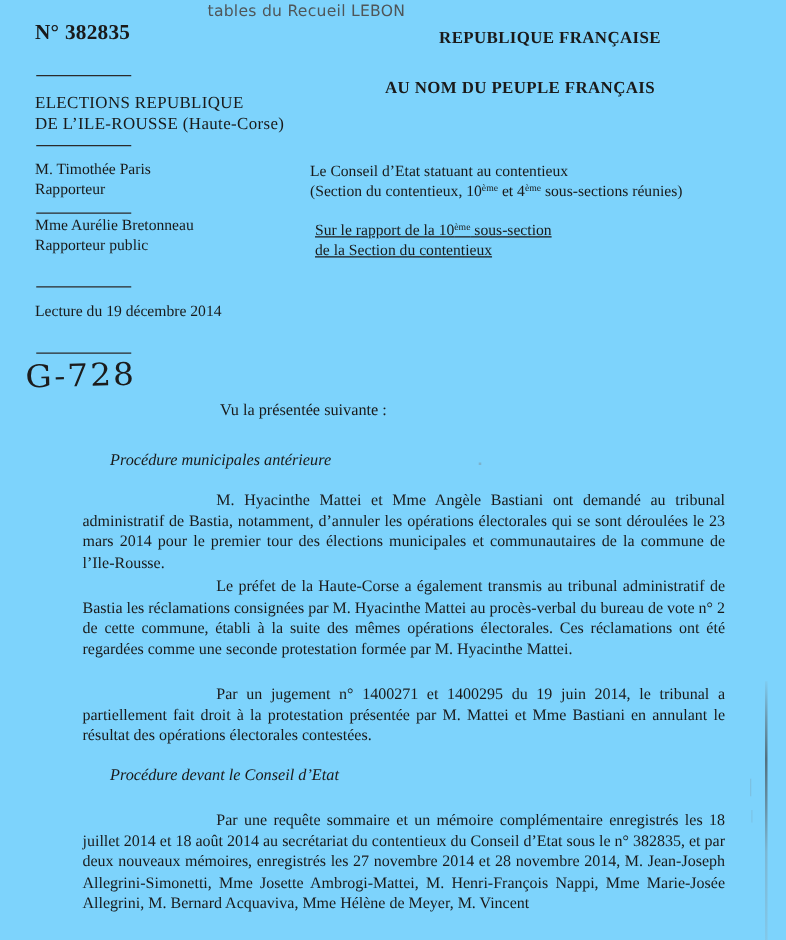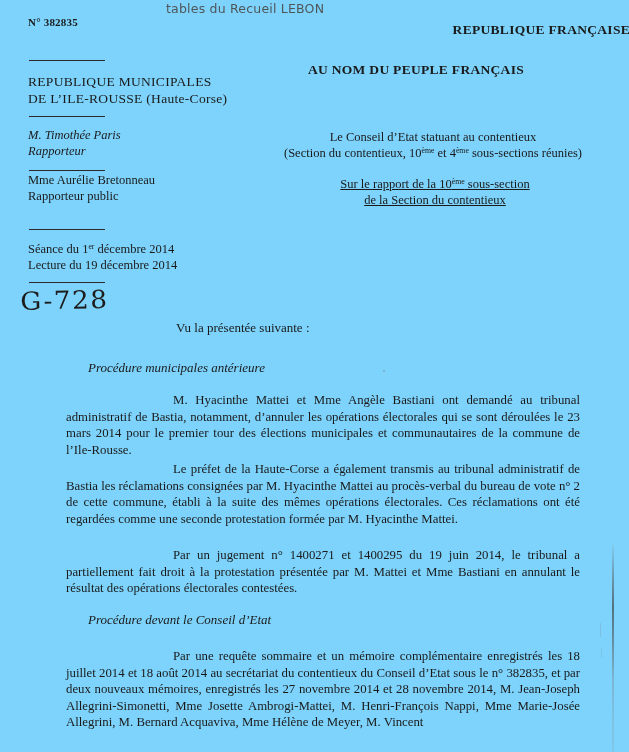--- a/index.html
+++ b/index.html
@@ -50,21 +50,21 @@
     color: #4c4c4c;
     white-space: nowrap;
     opacity: 0.92;
   }
 
   
   .case-no {
     position: absolute;
     top: 16px;
     left: 28px;
-    font-size: 11px;
+    font-size: 17px;
     font-weight: bold;
     letter-spacing: 0.2px;
     white-space: nowrap;
   }
 
   
   .rule {
     position: absolute;
     left: 29px;
     width: 76px;
@@ -102,28 +102,28 @@
 
   
   .rc-title {
     position: absolute;
     font-weight: bold;
     font-size: 13.5px;
     letter-spacing: 0.3px;
     white-space: nowrap;
     text-align: center;
   }
-  #republique { top: 22px; left: 310px; width: 320px; text-align: right; }
+  #republique { top: 22px; left: 280px; width: 320px; }
   #aunom      { top: 62px; left: 256px; width: 320px; }
 
   .rc-block {
     position: absolute;
     font-size: 12.5px;
     line-height: 16px;
-    text-align: center;
+    text-align: left;
     white-space: nowrap;
   }
   #conseil-etat { top: 129px; left: 248px; width: 370px; }
   #rapport-sous { top: 176px; left: 252px; width: 366px; text-decoration: underline; }
 
   sup {
     font-size: 0.62em;
     vertical-align: 0.5em;
     line-height: 0;
   }
@@ -168,36 +168,35 @@
 
   <div class="case-no">N° 382835</div>
 
   <div class="rule" style="top:60px;"></div>
   <div class="rule" style="top:116px;"></div>
   <div class="rule" style="top:170px;"></div>
   <div class="rule" style="top:229px;"></div>
   <div class="rule" style="top:282px;"></div>
 
   <div class="lblock caps" style="top:74px;">
-    <span class="l1">REPUBLIQUE MUNICIPALES</span>
+    <span class="l1">ELECTIONS REPUBLIQUE</span>
     <span class="l2">DE L’ILE-ROUSSE (Haute-Corse)</span>
   </div>
 
-  <div class="lblock" style="top:128px;font-style:italic;">
+  <div class="lblock" style="top:128px;">
     <span class="l1">M. Timothée Paris</span>
     <span class="l2">Rapporteur</span>
   </div>
 
   <div class="lblock" style="top:173px;">
     <span class="l1">Mme Aurélie Bretonneau</span>
     <span class="l2">Rapporteur public</span>
   </div>
 
   <div class="lblock" style="top:242px;">
-    <span class="l1"><span>Séance du 1</span><sup>er</sup><span> décembre 2014</span></span>
     <span class="l2">Lecture du 19 décembre 2014</span>
   </div>
 
   <div class="handwrite">G-728</div>
 
   <div class="rc-title" id="republique">REPUBLIQUE FRANÇAISE</div>
   <div class="rc-title" id="aunom">AU NOM DU PEUPLE FRANÇAIS</div>
 
   <div class="rc-block" id="conseil-etat">
     <div>Le Conseil d’Etat statuant au contentieux</div>

